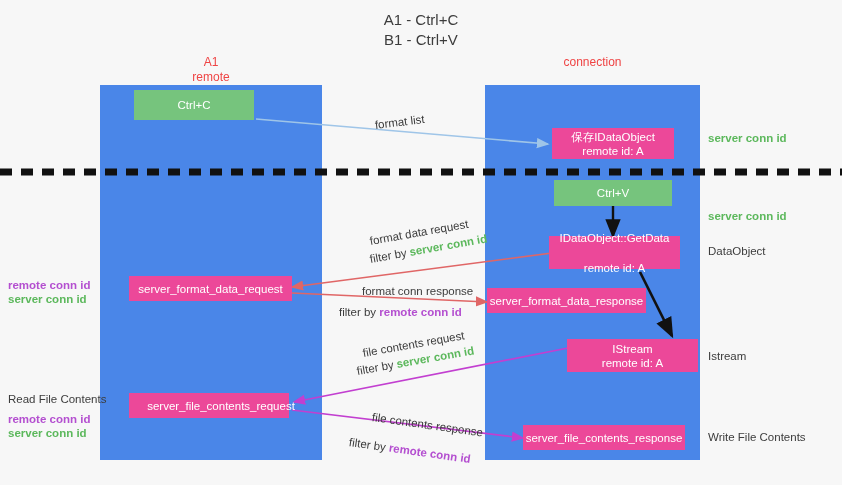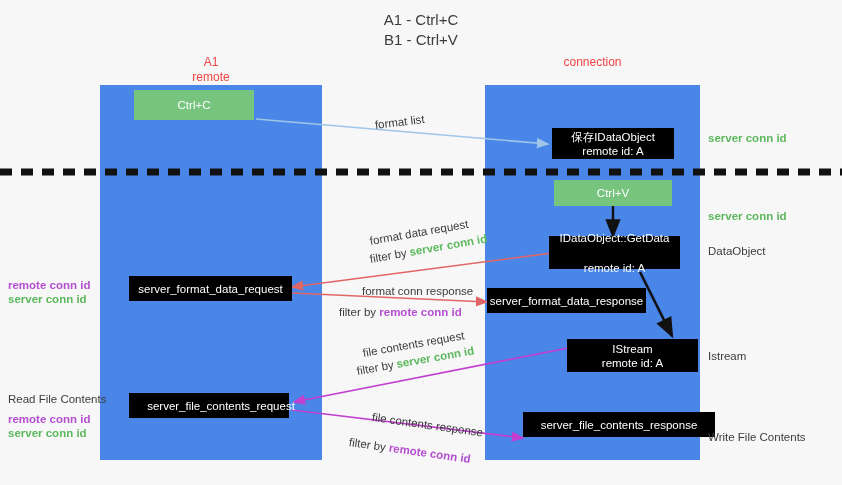--- a/index.html
+++ b/index.html
@@ -26,21 +26,21 @@
   .colhead{position:absolute;text-align:center;font-size:12px;line-height:15px;color:#ef4444;}
   .colhead-a{left:100px;top:55px;width:222px;}
   .colhead-b{left:485px;top:55px;width:215px;}
 
   .box{
     position:absolute;box-sizing:border-box;
     display:flex;flex-direction:column;align-items:center;justify-content:center;
     color:#ffffff;font-size:11.5px;line-height:14px;text-align:center;
   }
   .box.green{background:#76c47d;}
-  .box.orange{background:#000000;}
+  .box.orange{background:#ec4899;}
 
   .lbl{position:absolute;font-size:11.5px;line-height:15px;color:#3c3c3c;white-space:nowrap;}
   .lbl.green-t{color:#5cb85c;font-weight:bold;}
   .lbl.purple-t{color:#b44fd0;font-weight:bold;}
   .lbl .g{color:#5cb85c;font-weight:bold;}
   .lbl .p{color:#b44fd0;font-weight:bold;}
 
   .rot-7{transform:rotate(-7deg);transform-origin:left center;}
   .rot-10{transform:rotate(-10deg);transform-origin:left center;}
   .rot-n8{transform:rotate(8deg);transform-origin:left center;}
@@ -127,21 +127,21 @@
   </div>
 
   <div class="box orange" style="left:487px;top:288px;width:159px;height:25px;">
     <span>server_format_data_response</span>
   </div>
 
   <div class="box orange" style="left:129px;top:393px;width:160px;height:25px;padding-left:24px;">
     <span>server_file_contents_request</span>
   </div>
 
-  <div class="box orange" style="left:523px;top:412px;width:192px;height:25px;">
+  <div class="box orange" style="left:523px;top:425px;width:162px;height:25px;">
     <span>server_file_contents_response</span>
   </div>
 
   <div class="lbl rot-7" style="left:375px;top:118px;">format list</div>
 
   <div class="lbl rot-10" style="left:370px;top:234px;">format data request</div>
   <div class="lbl rot-10" style="left:370px;top:252px;">
     <span>filter by </span><span class="g">server conn id</span>
   </div>
 

